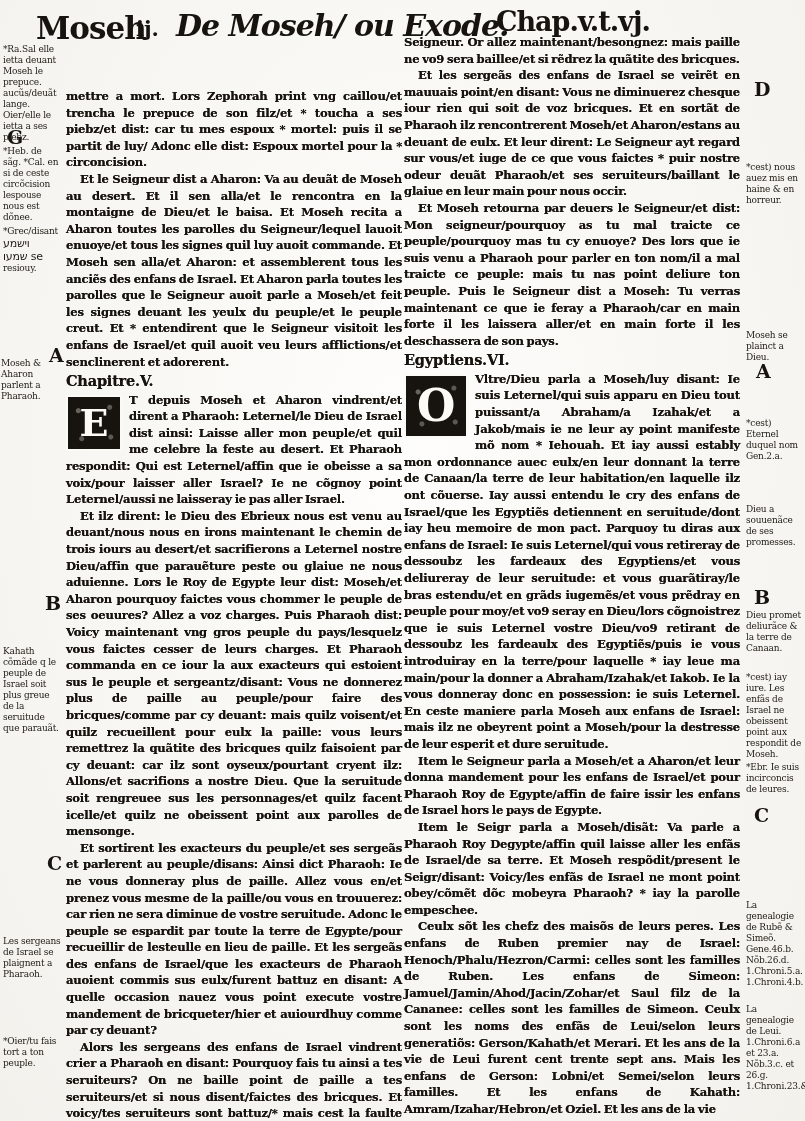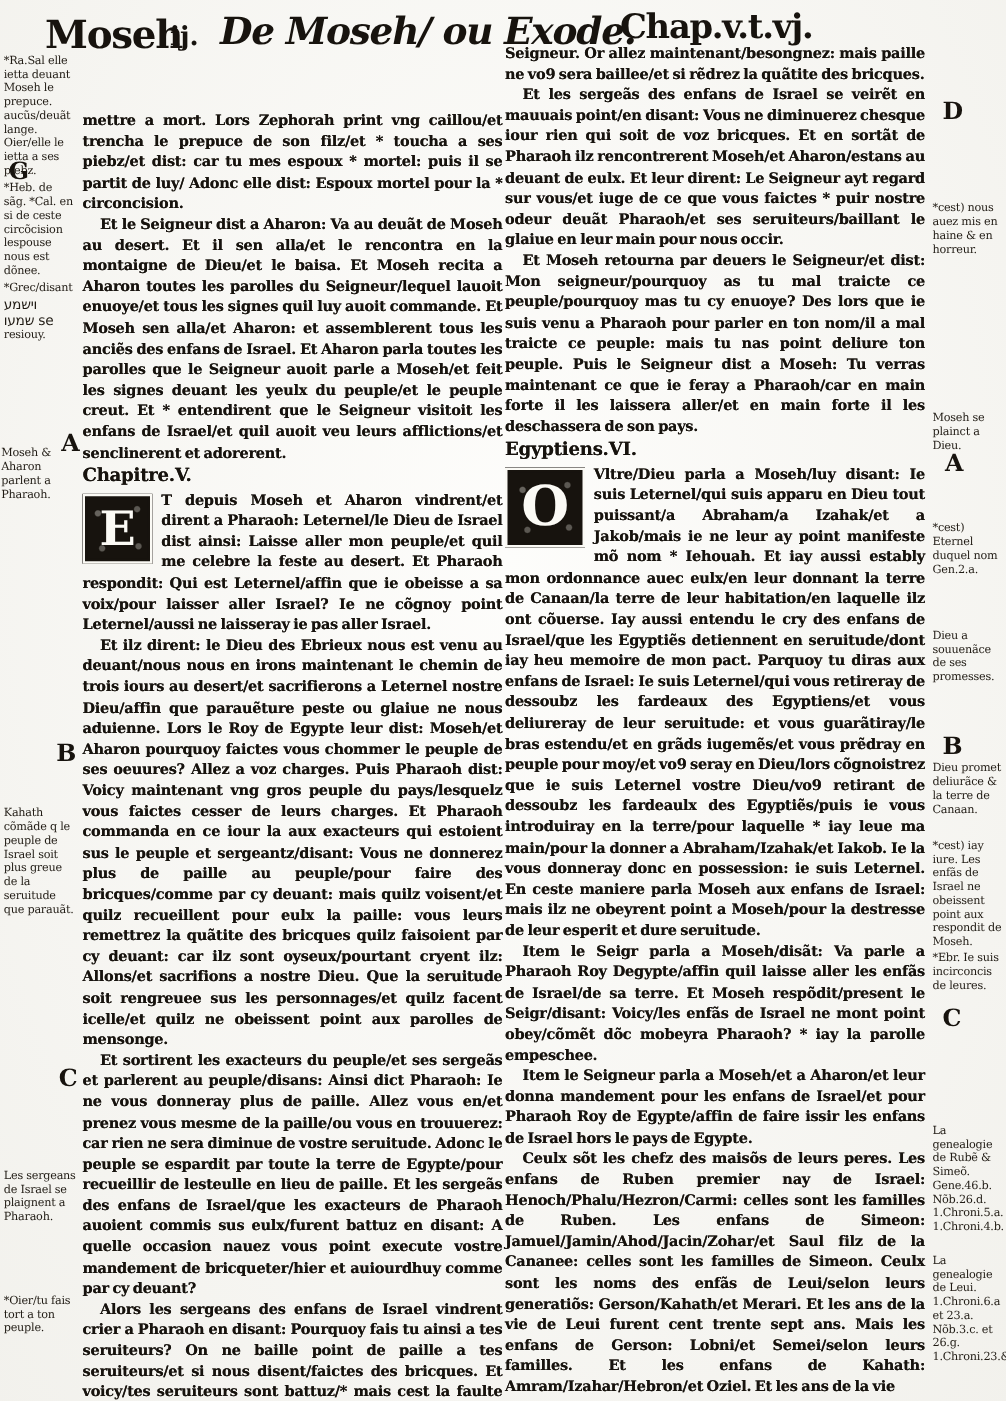--- a/index.html
+++ b/index.html
@@ -138,19 +138,19 @@
 
   <div class="col col-right">
     <p class="para noindent">Seigneur. Or allez maintenant/besongnez: mais paille ne vo9 sera baillee/et si rẽdrez la quãtite des bricques.</p>
     <p class="para">Et les sergeãs des enfans de Israel se veirẽt en mauuais point/en disant: Vous ne diminuerez chesque iour rien qui soit de voz bricques. Et en sortãt de Pharaoh ilz rencontrerent Moseh/et Aharon/estans au deuant de eulx. Et leur dirent: Le Seigneur ayt regard sur vous/et iuge de ce que vous faictes * puir nostre odeur deuãt Pharaoh/et ses seruiteurs/baillant le glaiue en leur main pour nous occir.</p>
     <p class="para">Et Moseh retourna par deuers le Seigneur/et dist: Mon seigneur/pourquoy as tu mal traicte ce peuple/pourquoy mas tu cy enuoye? Des lors que ie suis venu a Pharaoh pour parler en ton nom/il a mal traicte ce peuple: mais tu nas point deliure ton peuple. Puis le Seigneur dist a Moseh: Tu verras maintenant ce que ie feray a Pharaoh/car en main forte il les laissera aller/et en main forte il les deschassera de son pays.</p>
     <p class="para chap-heading">Egyptiens.VI.</p>
     <p class="para dc-para">
       <span class="dropcap big">O</span>
       <span>Vltre/Dieu parla a Moseh/luy disant: Ie suis Leternel/qui suis apparu en Dieu tout puissant/a Abraham/a Izahak/et a Jakob/mais ie ne leur ay point manifeste mõ nom * Iehouah. Et iay aussi estably mon ordonnance auec eulx/en leur donnant la terre de Canaan/la terre de leur habitation/en laquelle ilz ont cõuerse. Iay aussi entendu le cry des enfans de Israel/que les Egyptiẽs detiennent en seruitude/dont iay heu memoire de mon pact. Parquoy tu diras aux enfans de Israel: Ie suis Leternel/qui vous retireray de dessoubz les fardeaux des Egyptiens/et vous deliureray de leur seruitude: et vous guarãtiray/le bras estendu/et en grãds iugemẽs/et vous prẽdray en peuple pour moy/et vo9 seray en Dieu/lors cõgnoistrez que ie suis Leternel vostre Dieu/vo9 retirant de dessoubz les fardeaulx des Egyptiẽs/puis ie vous introduiray en la terre/pour laquelle * iay leue ma main/pour la donner a Abraham/Izahak/et Iakob. Ie la vous donneray donc en possession: ie suis Leternel. En ceste maniere parla Moseh aux enfans de Israel: mais ilz ne obeyrent point a Moseh/pour la destresse de leur esperit et dure seruitude.</span>
     </p>
+    <p class="para">Item le Seigneur parla a Moseh/et a Aharon/et leur donna mandement pour les enfans de Israel/et pour Pharaoh Roy de Egypte/affin de faire issir les enfans de Israel hors le pays de Egypte.</p>
     <p class="para">Item le Seigr parla a Moseh/disãt: Va parle a Pharaoh Roy Degypte/affin quil laisse aller les enfãs de Israel/de sa terre. Et Moseh respõdit/present le Seigr/disant: Voicy/les enfãs de Israel ne mont point obey/cõmẽt dõc mobeyra Pharaoh? * iay la parolle empeschee.</p>
-    <p class="para">Item le Seigneur parla a Moseh/et a Aharon/et leur donna mandement pour les enfans de Israel/et pour Pharaoh Roy de Egypte/affin de faire issir les enfans de Israel hors le pays de Egypte.</p>
     <p class="para">Ceulx sõt les chefz des maisõs de leurs peres. Les enfans de Ruben premier nay de Israel: Henoch/Phalu/Hezron/Carmi: celles sont les familles de Ruben. Les enfans de Simeon: Jamuel/Jamin/Ahod/Jacin/Zohar/et Saul filz de la Cananee: celles sont les familles de Simeon. Ceulx sont les noms des enfãs de Leui/selon leurs generatiõs: Gerson/Kahath/et Merari. Et les ans de la vie de Leui furent cent trente sept ans. Mais les enfans de Gerson: Lobni/et Semei/selon leurs familles. Et les enfans de Kahath: Amram/Izahar/Hebron/et Oziel. Et les ans de la vie</p>
     <p class="para catchword">de Kahath/</p>
   </div>
 
 </div>
 
 </body></html>

